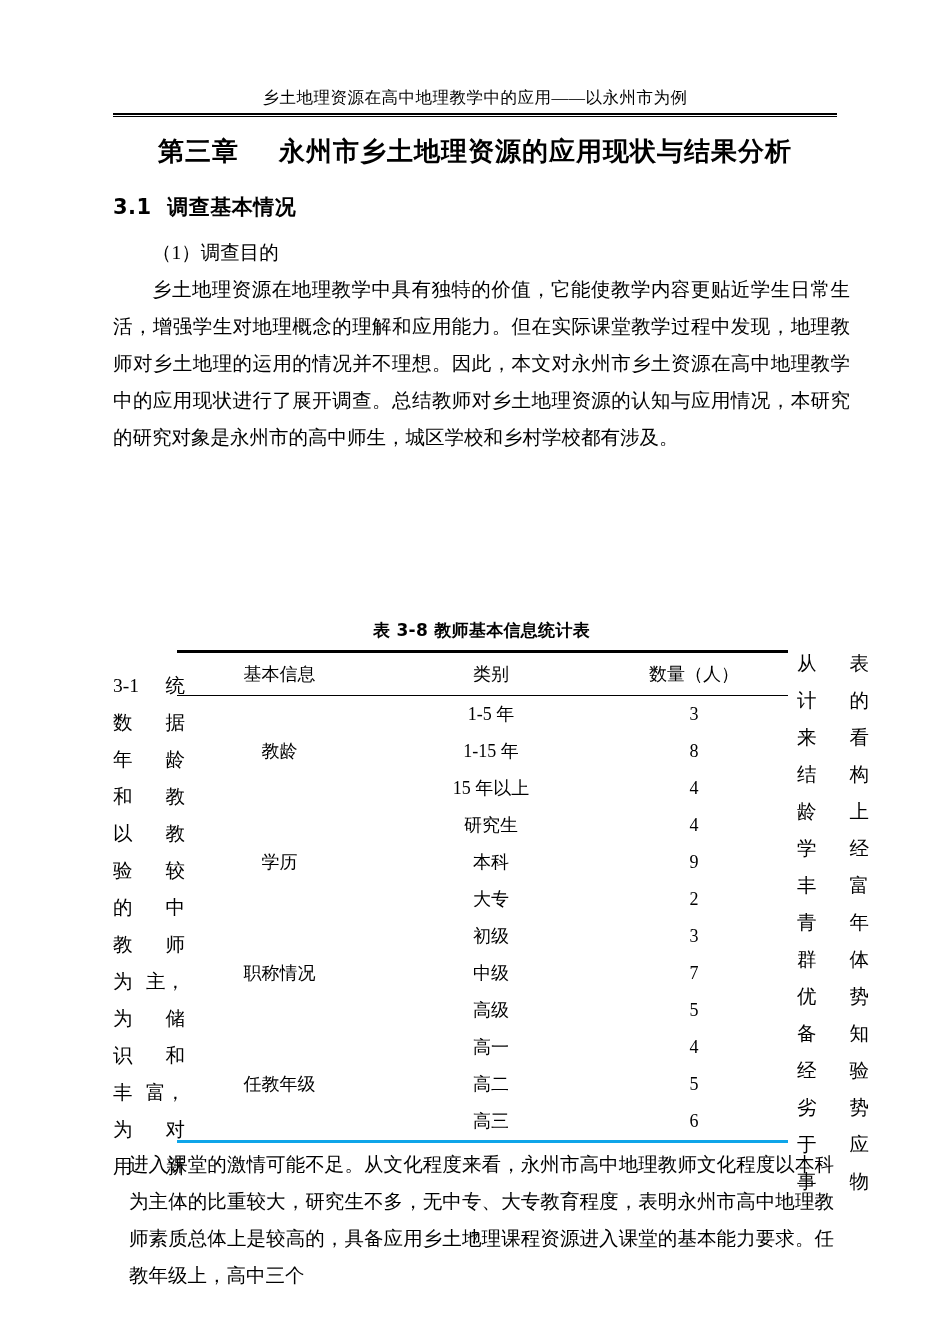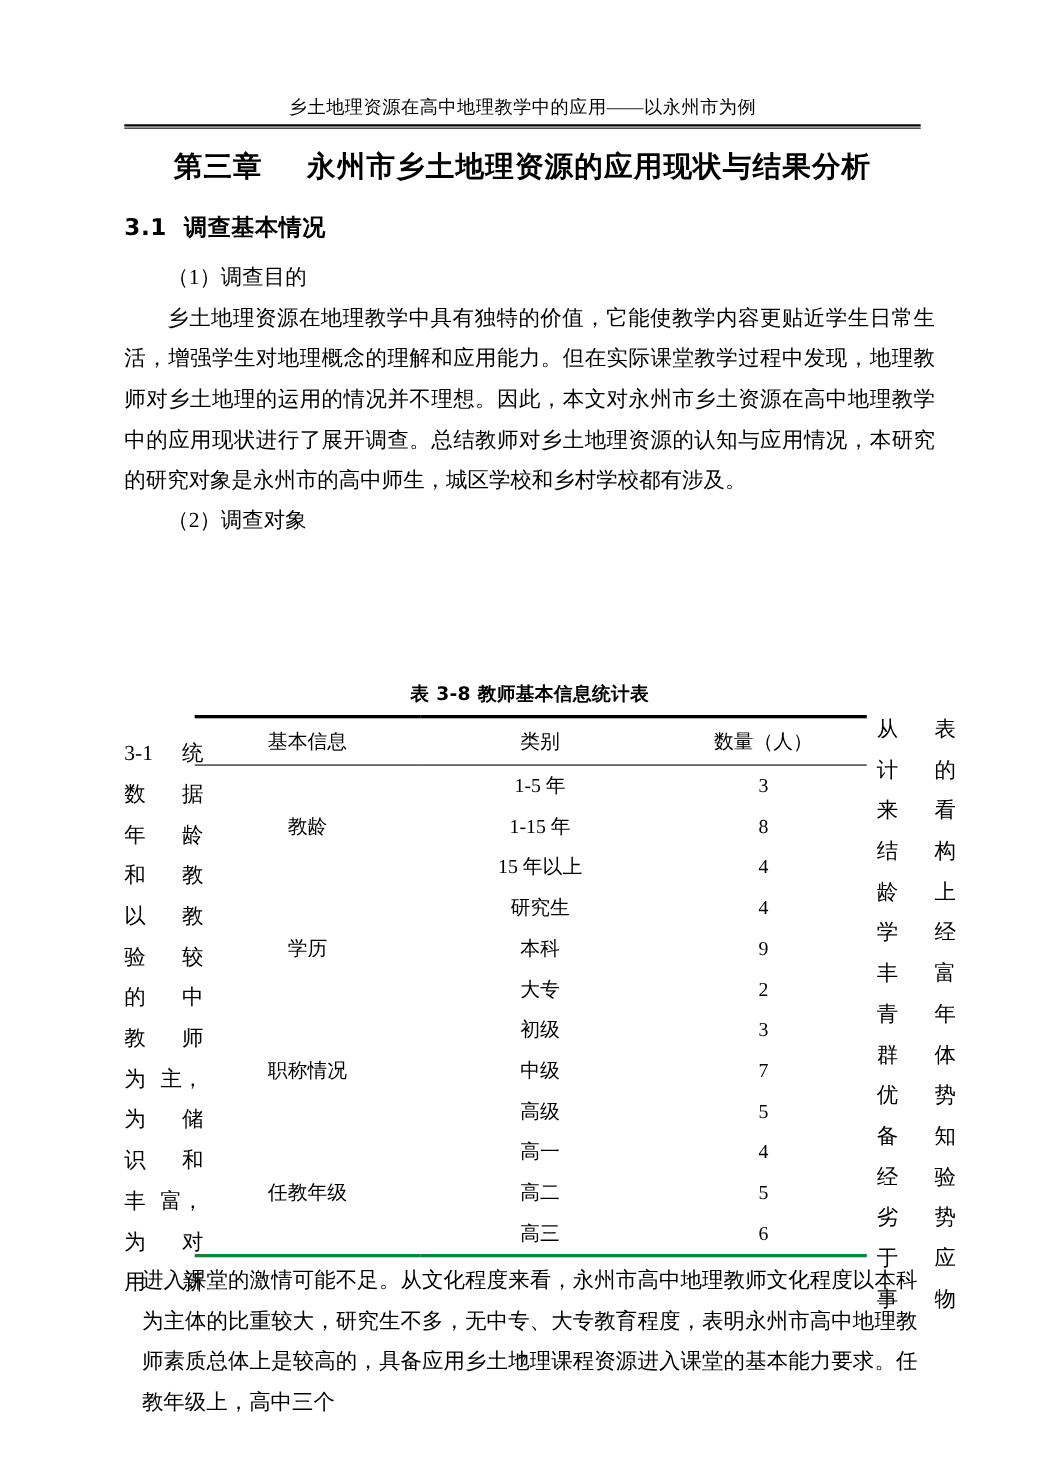--- a/index.html
+++ b/index.html
@@ -160,21 +160,21 @@
     height: 42px;
     line-height: 42px;
   }
   .rule-top {
     border-top: 3px solid #000;
   }
   .rule-mid {
     border-bottom: 1.3px solid #000;
   }
   .rule-bottom {
-    border-bottom: 3px solid #15803d;
+    border-bottom: 3px solid #0ea5e9;
   }
   .group-label {
     font-size: 18px;
   }
 
   
   #closing-block {
     position: absolute;
     left: 113px;
     width: 737px;
@@ -212,21 +212,20 @@
   <div class="chapter-title">第三章    永州市乡土地理资源的应用现状与结果分析</div>
 
   <div class="section-heading">3.1  调查基本情况</div>
 
   <div class="body-block" id="intro-block">
     <p class="indent2">（1）调查目的</p>
     <p class="indent2">乡土地理资源在地理教学中具有独特的价值，它能使教学内容更贴近学生日常生活，增强学生对地理概念的理解和应用能力。但在实际课堂教学过程中发现，地理教师对乡土地理的运用的情况并不理想。因此，本文对永州市乡土资源在高中地理教学中的应用现状进行了展开调查。总结教师对乡土地理资源的认知与应用情况，本研究的研究对象是永州市的高中师生，城区学校和乡村学校都有涉及。</p>
   </div>
 
   <div class="body-block" id="object-block">
-    <p class="indent2">（2）调查对象</p>
   </div>
 
   <div class="table-caption">表 3-8 教师基本信息统计表</div>
 
   <div class="side-col" id="side-left">
       <span class="ln" style="display: flex; justify-content: space-between;">
         <span>3-1</span> 
         <span>统</span> 
       </span>
       <span class="ln" style="display: flex; justify-content: space-between;">

